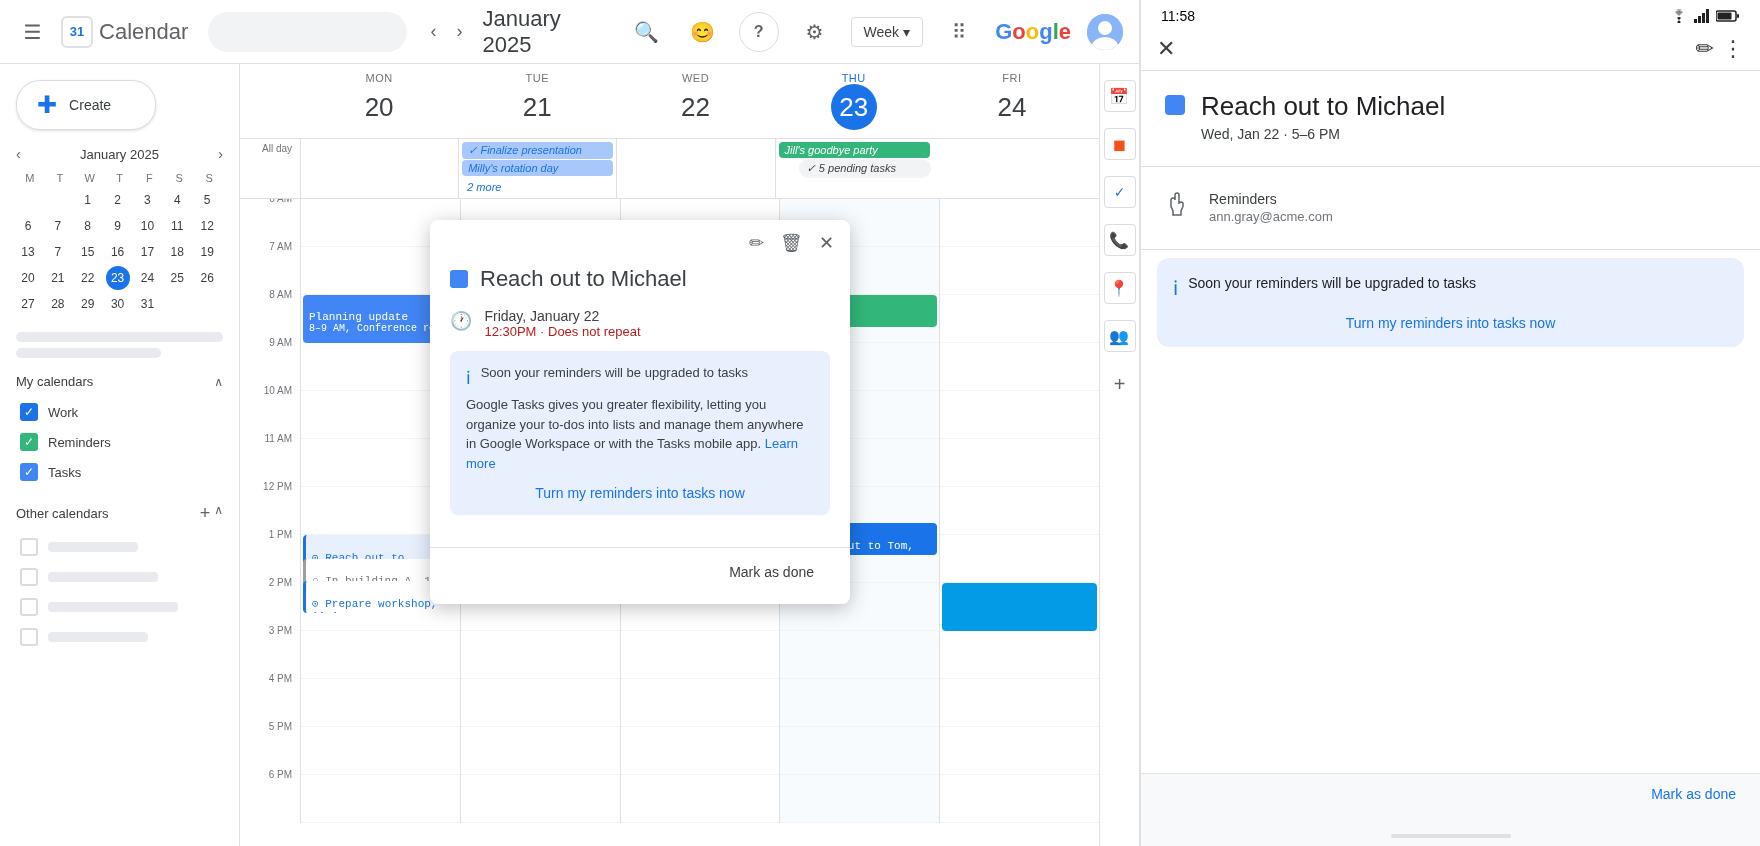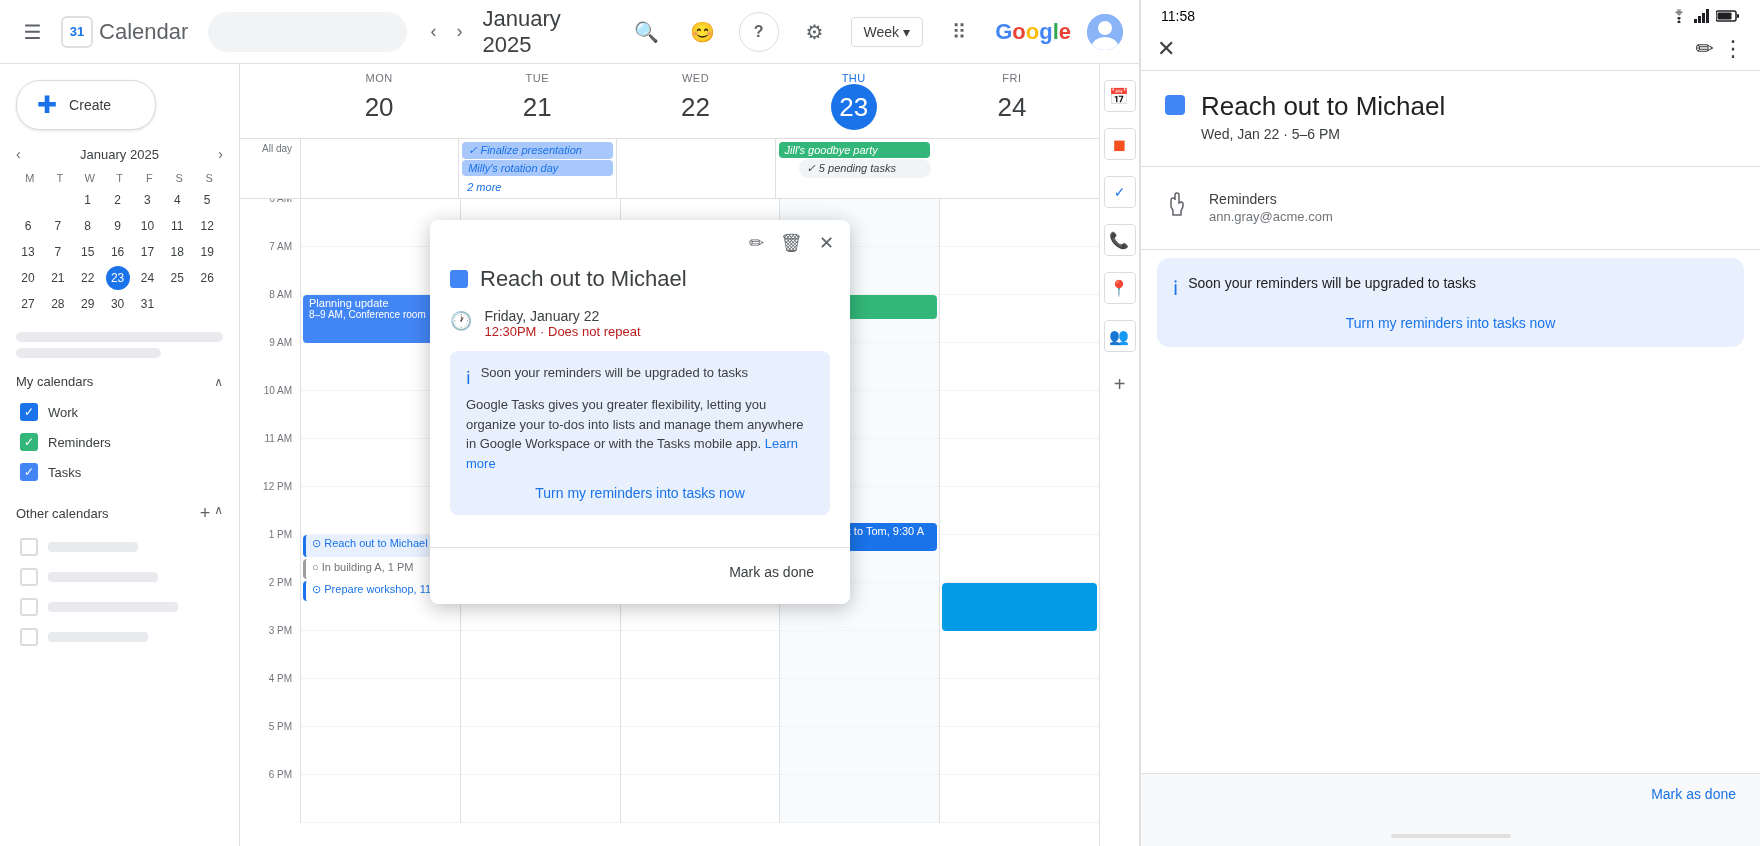--- a/index.html
+++ b/index.html
@@ -212,25 +212,25 @@
     .hour-line {
       height: 48px;
       border-bottom: 1px solid #f1f3f4;
       position: relative;
     }
 
     
     .cal-event-block {
       position: absolute;
       border-radius: 4px;
-      padding: 2px 6px;
+      padding: 16px 6px;
       font-size: 11px;
       cursor: pointer;
       overflow: hidden;
-      left: 2px; right: 2px;
+      left: 2px; right: 2px; font-family: Liberation Mono, monospace;
     }
     .event-blue { background: #4285f4; color: #fff; }
     .event-green { background: #33b679; color: #fff; }
     .event-dark-blue { background: #1a73e8; color: #fff; }
     .event-teal { background: #039be5; color: #fff; }
 
     
     .cal-side-icons {
       width: 40px;
       display: flex; flex-direction: column; align-items: center;

